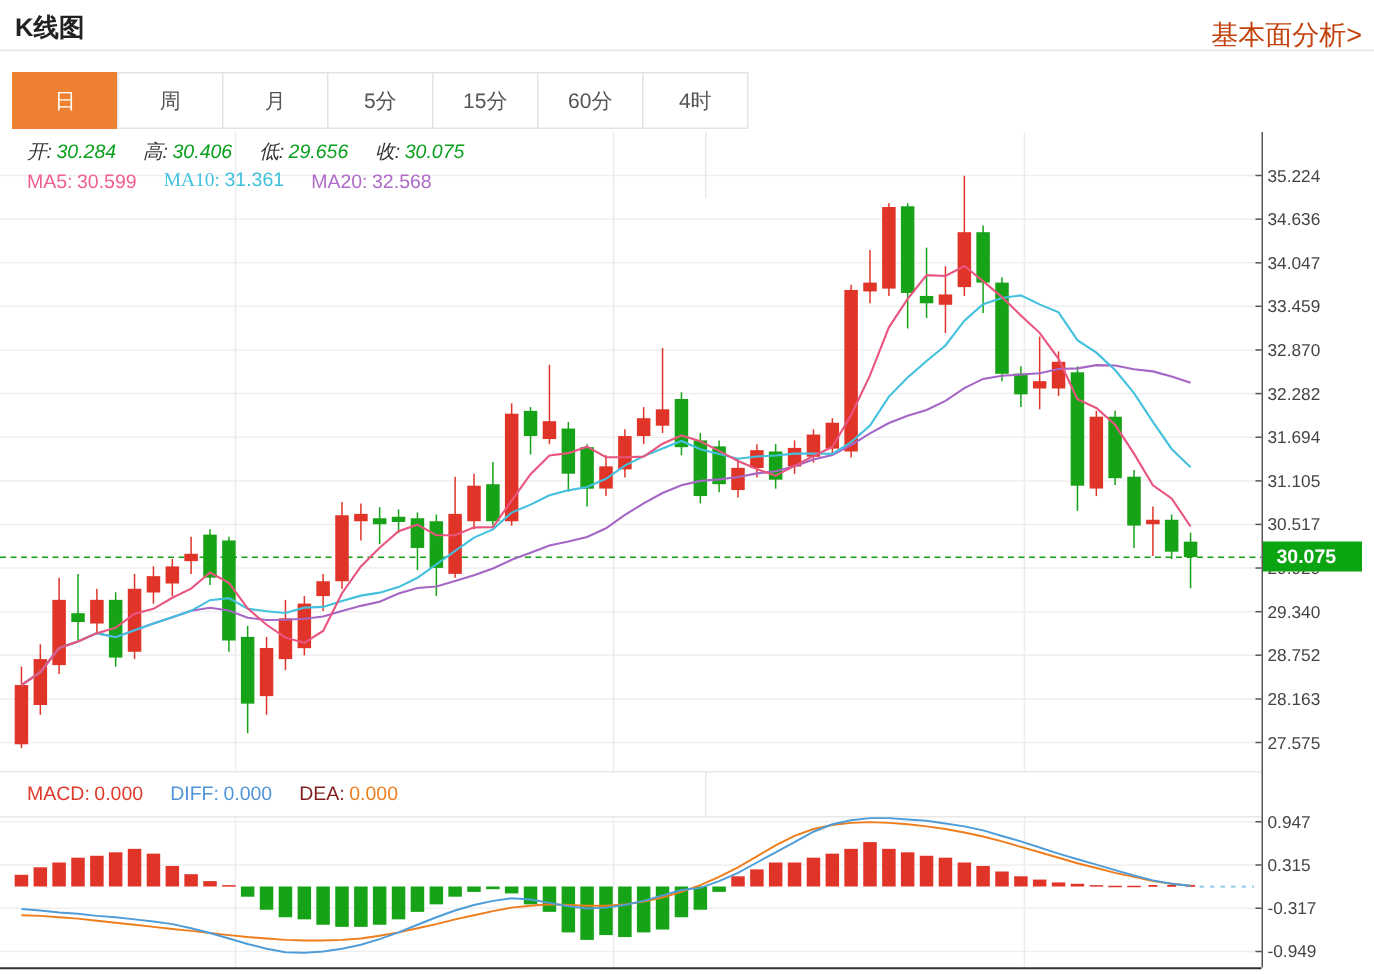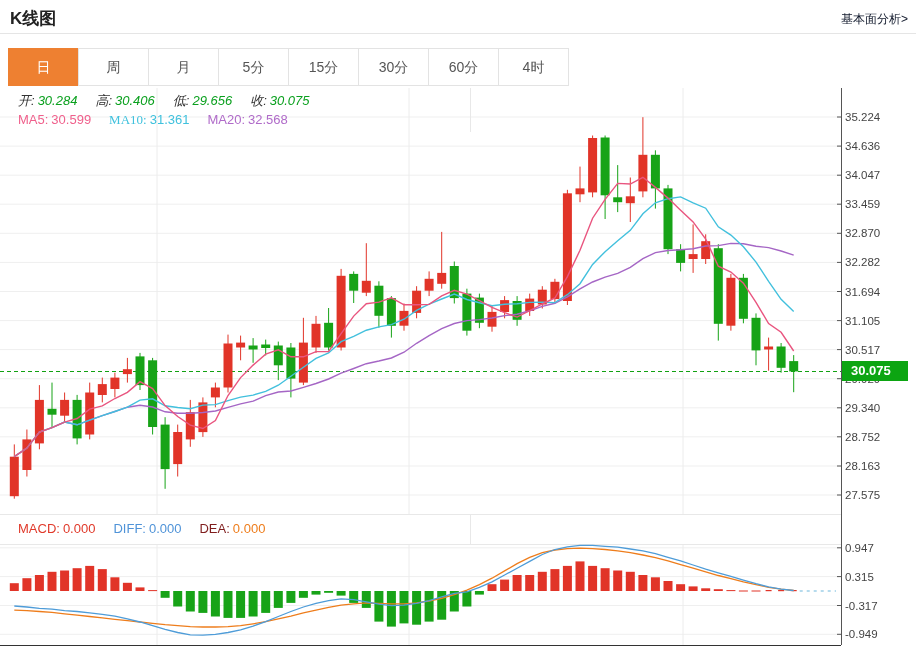--- a/index.html
+++ b/index.html
@@ -1,19 +1,19 @@
 <!DOCTYPE html>
 <html><head>
 <meta charset="utf-8">
 <style>
   html,body{margin:0;padding:0;background:#fff;}
   .page{position:relative;width:916px;height:649px;background:#fff;overflow:hidden;
         font-family:"Liberation Sans",sans-serif;}
   .hdr-title{position:absolute;left:10px;top:7px;font-size:17px;font-weight:bold;color:#222;}
-  .hdr-link{position:absolute;right:8px;top:11px;font-size:12px;color:#0f172a;cursor:pointer;}
+  .hdr-link{position:absolute;right:8px;top:11px;font-size:18px;color:#c2410c;cursor:pointer;}
   .hdr-divider{position:absolute;left:0;top:33px;width:916px;border-top:1px solid #e5e5e5;}
   .tabbar{position:absolute;left:8px;top:48px;display:flex;}
   .tab{width:69px;height:36px;line-height:36px;text-align:center;font-size:14px;color:#555;
        background:#fff;border:1px solid #e3e3e3;margin-left:-1px;cursor:pointer;box-sizing:content-box;}
   .tab:first-child{margin-left:0;}
   .tab.active{background:#ee8031;border-color:#ee8031;color:#fff;}
   .inforow{position:absolute;left:18px;display:flex;font-size:13px;white-space:nowrap;}
   .inforow .it{margin-right:18px;}
   .inforow .lab{color:#333;}
   .inforow .val{margin-left:3px;}
@@ -29,21 +29,20 @@
   <div class="hdr-title">K线图</div>
   <div class="hdr-link">基本面分析&gt;</div>
   <div class="hdr-divider"></div>
 
   <div class="tabbar">
       <div class="tab active">日</div>
       <div class="tab">周</div>
       <div class="tab">月</div>
       <div class="tab">5分</div>
       <div class="tab">15分</div>
-      <div class="tab">30分</div>
       <div class="tab">60分</div>
       <div class="tab">4时</div>
     </div>
 
   <svg id="chart" width="916" height="649" font-family="Liberation Sans, sans-serif">
       <g>
         <line x1="0" y1="117.0" x2="841" y2="117.0" stroke="#efefef" stroke-width="1"></line>
         <line x1="0" y1="146.1" x2="841" y2="146.1" stroke="#efefef" stroke-width="1"></line>
         <line x1="0" y1="175.2" x2="841" y2="175.2" stroke="#efefef" stroke-width="1"></line>
         <line x1="0" y1="204.2" x2="841" y2="204.2" stroke="#efefef" stroke-width="1"></line>
@@ -315,21 +314,21 @@
         <text x="845" y="638.3">-0.949</text>
       </g>
     </svg>
 
   <div class="inforow" style="top:92px;font-style:italic;">
       <span class="it"><span class="lab">开:</span><span class="val ohlc-val">30.284</span></span>
       <span class="it"><span class="lab">高:</span><span class="val ohlc-val">30.406</span></span>
       <span class="it"><span class="lab">低:</span><span class="val ohlc-val">29.656</span></span>
       <span class="it"><span class="lab">收:</span><span class="val ohlc-val">30.075</span></span>
     </div>
-  <div class="inforow" style="top:112px;">
+  <div class="inforow" style="top:112px;align-items:center;">
       <span class="it"><span class="lab" style="color: rgb(240, 96, 140);">MA5:</span><span class="val" style="color: rgb(240, 96, 140);">30.599</span></span>
       <span class="it"><span class="lab" style="color: rgb(63, 193, 221); font-family: Liberation Serif, serif;">MA10:</span><span class="val" style="color: rgb(63, 193, 221);">31.361</span></span>
       <span class="it"><span class="lab" style="color: rgb(176, 107, 201);">MA20:</span><span class="val" style="color: rgb(176, 107, 201);">32.568</span></span>
     </div>
   <div class="inforow" style="top:521px;">
       <span class="it"><span class="lab" style="color: rgb(224, 57, 42); text-align: center;">MACD:</span><span class="val" style="color: rgb(224, 57, 42);">0.000</span></span>
       <span class="it"><span class="lab" style="color: rgb(79, 147, 216);">DIFF:</span><span class="val" style="color: rgb(79, 147, 216);">0.000</span></span>
       <span class="it"><span class="lab" style="color: #7f1d1d;">DEA:</span><span class="val" style="color: rgb(238, 125, 28);">0.000</span></span>
     </div>
 

